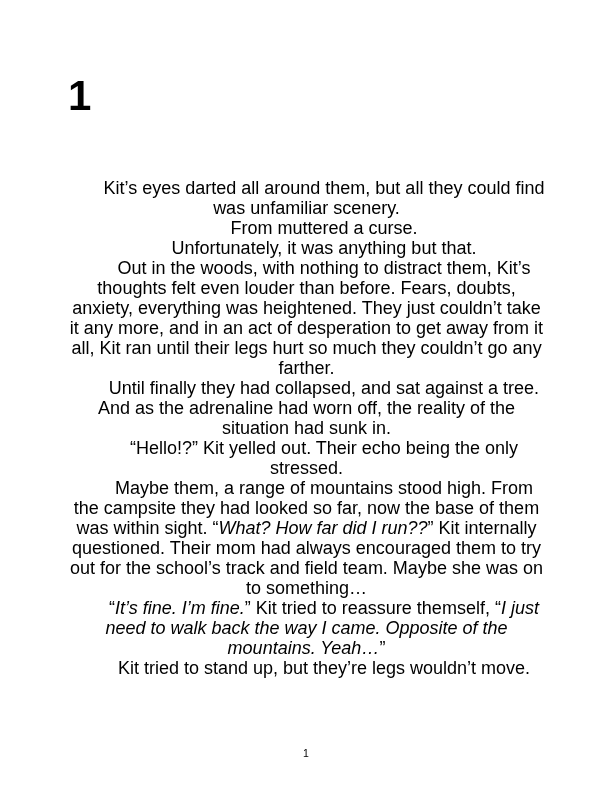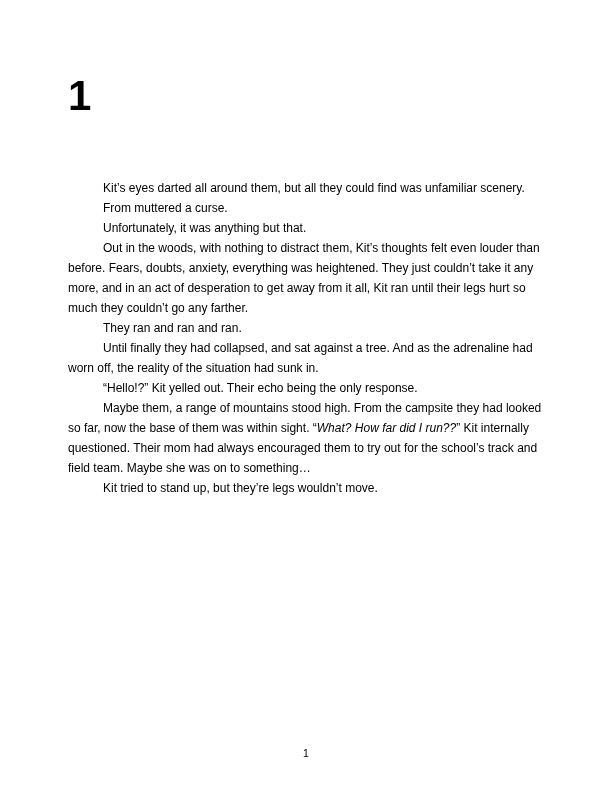--- a/index.html
+++ b/index.html
@@ -20,23 +20,23 @@
   }
   .chapter-number {
     font-size: 42px;
     font-weight: 700;
     line-height: 44px;
     margin: 6px 0 0 0;
     letter-spacing: 0;
   }
   .body-text {
     margin-top: 60px;
-    font-size: 12px;
+    font-size: 18px;
     line-height: 20px;
-    text-align: left;
+    text-align: center;
   }
   .body-text p {
     margin: 0;
     text-indent: 35px;
   }
   .body-text em {
     font-style: italic;
   }
   .page-number {
     position: absolute;
@@ -52,21 +52,21 @@
 <body>
 
 <div class="page">
   <h1 class="chapter-number">1</h1>
 
   <div class="body-text">
       <p><span>Kit’s eyes darted all around them, but all they could find was unfamiliar scenery.</span></p>
       <p><span>From muttered a curse.</span></p>
       <p><span>Unfortunately, it was anything but that.</span></p>
       <p><span>Out in the woods, with nothing to distract them, Kit’s thoughts felt even louder than before. Fears, doubts, anxiety, everything was heightened. They just couldn’t take it any more, and in an act of desperation to get away from it all, Kit ran until their legs hurt so much they couldn’t go any farther.</span></p>
-      <p><span>They ran and ran and ran.</span></p>
       <p><span>Until finally they had collapsed, and sat against a tree. And as the adrenaline had worn off, the reality of the situation had sunk in.</span></p>
-      <p><span>“Hello!?” Kit yelled out. Their echo being the only response.</span></p>
+      <p><span>“Hello!?” Kit yelled out. Their echo being the only stressed.</span></p>
       <p><span>Maybe them, a range of mountains stood high. From the campsite they had looked so far, now the base of them was within sight. “</span><em>What? How far did I run??</em><span>” Kit internally questioned. Their mom had always encouraged them to try out for the school’s track and field team. Maybe she was on to something…</span></p>
+      <p><span>“</span><em>It’s fine. I’m fine.</em><span>” Kit tried to reassure themself, “</span><em>I just need to walk back the way I came. Opposite of the mountains. Yeah…</em><span>”</span></p>
       <p><span>Kit tried to stand up, but they’re legs wouldn’t move.</span></p>
     </div>
 
   <div class="page-number">1</div>
 </div>
 
 </body></html>

